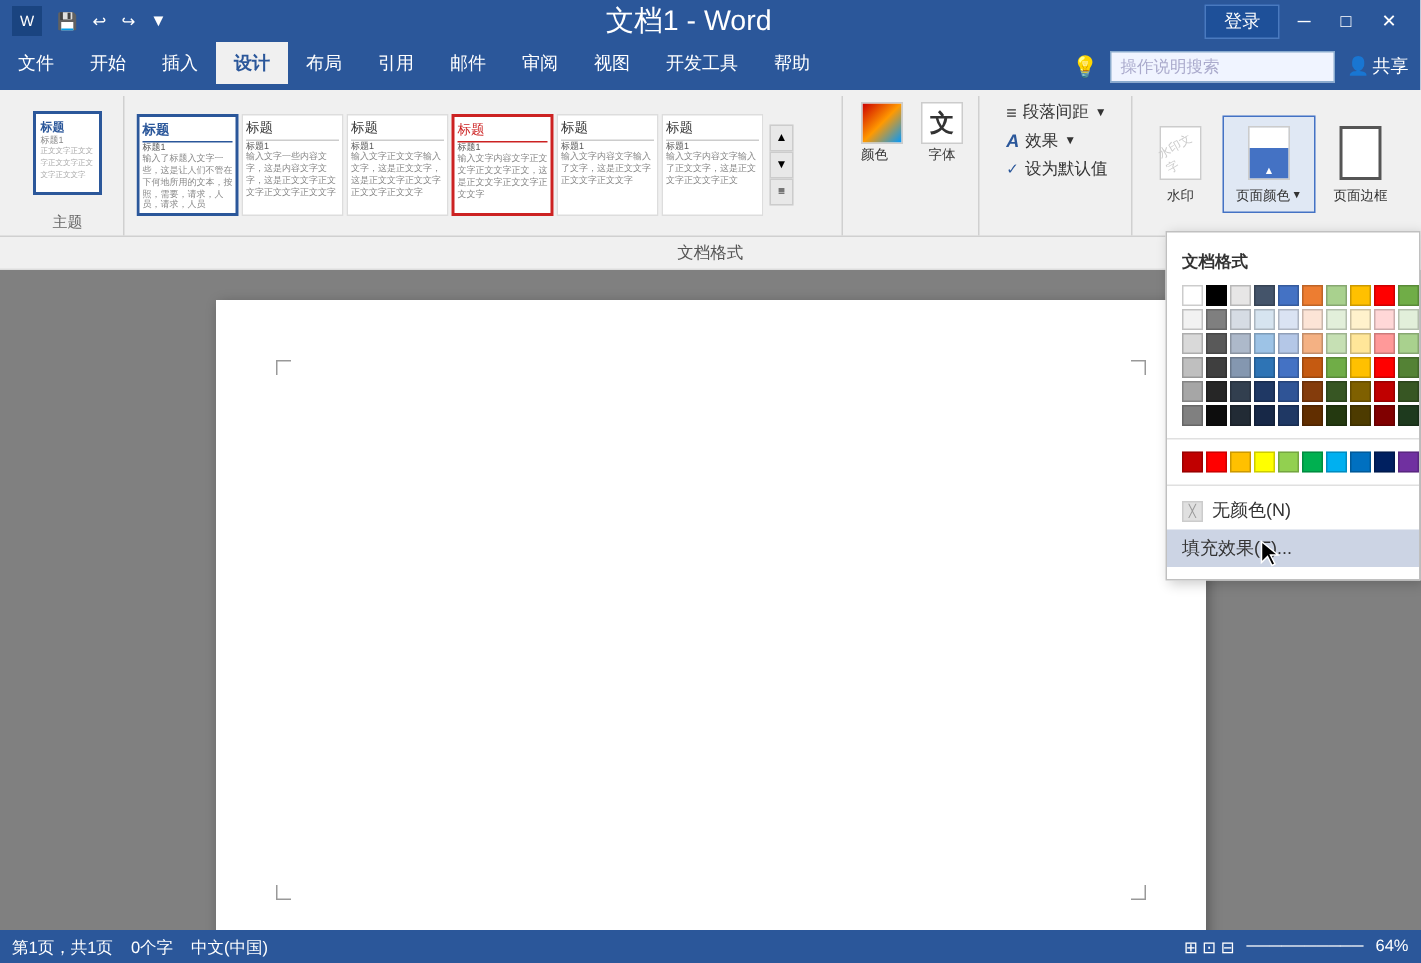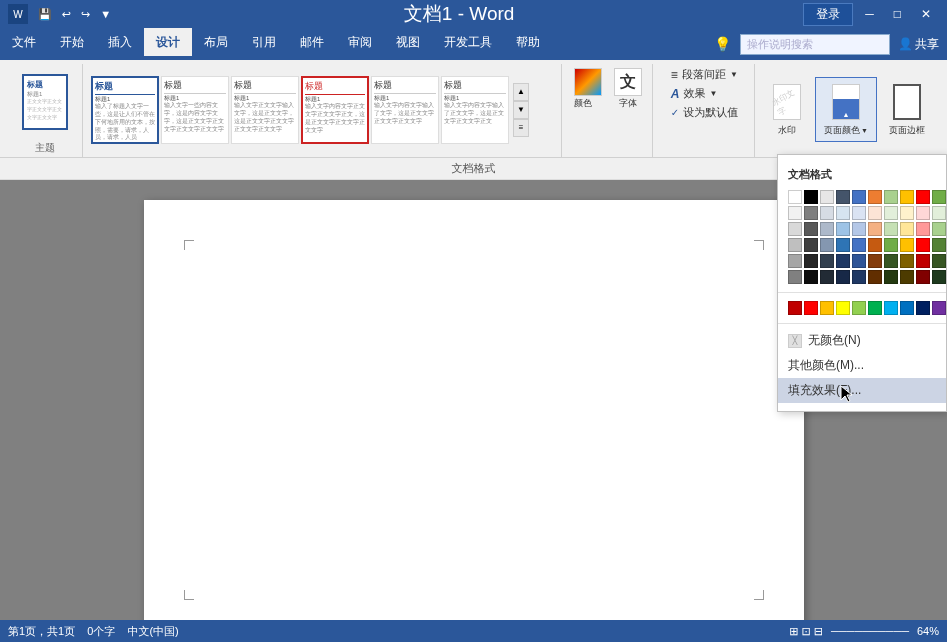--- a/index.html
+++ b/index.html
@@ -477,23 +477,20 @@
       <div class="color-swatch" style="background: rgb(0, 32, 96);"></div>
       <div class="color-swatch" style="background: rgb(112, 48, 160);"></div>
     </div>
   <hr class="dropdown-divider">
   <div class="dropdown-item">
     <div class="color-box-small" style="background:#e0e0e0;position:relative;">
       <div style="position:absolute;top:0;left:0;right:0;bottom:0;display:flex;align-items:center;justify-content:center;font-size:8px;color:#999;">╳</div>
     </div>
     <span>无颜色(N)</span>
   </div>
-  <div class="dropdown-item">
-    <span>其他颜色(M)...</span>
-  </div>
   <div class="dropdown-item highlighted" style="background:#ccd4e4;">
     <span>填充效果(F)...</span>
   </div>
 
   <div style="position:absolute;bottom:4px;left:60px;">
     <svg width="16" height="20" viewBox="0 0 16 20">
       <path d="M3 2 L3 16 L7 12 L10 18 L12 17 L9 11 L14 11 Z" fill="black" stroke="white" stroke-width="1"></path>
     </svg>
   </div>
 </div>

